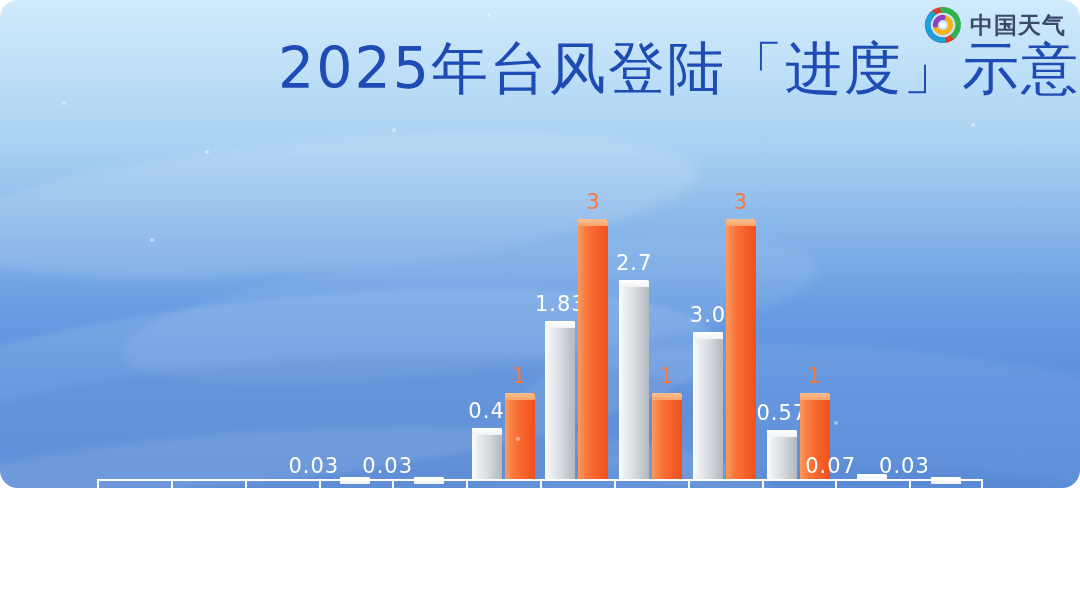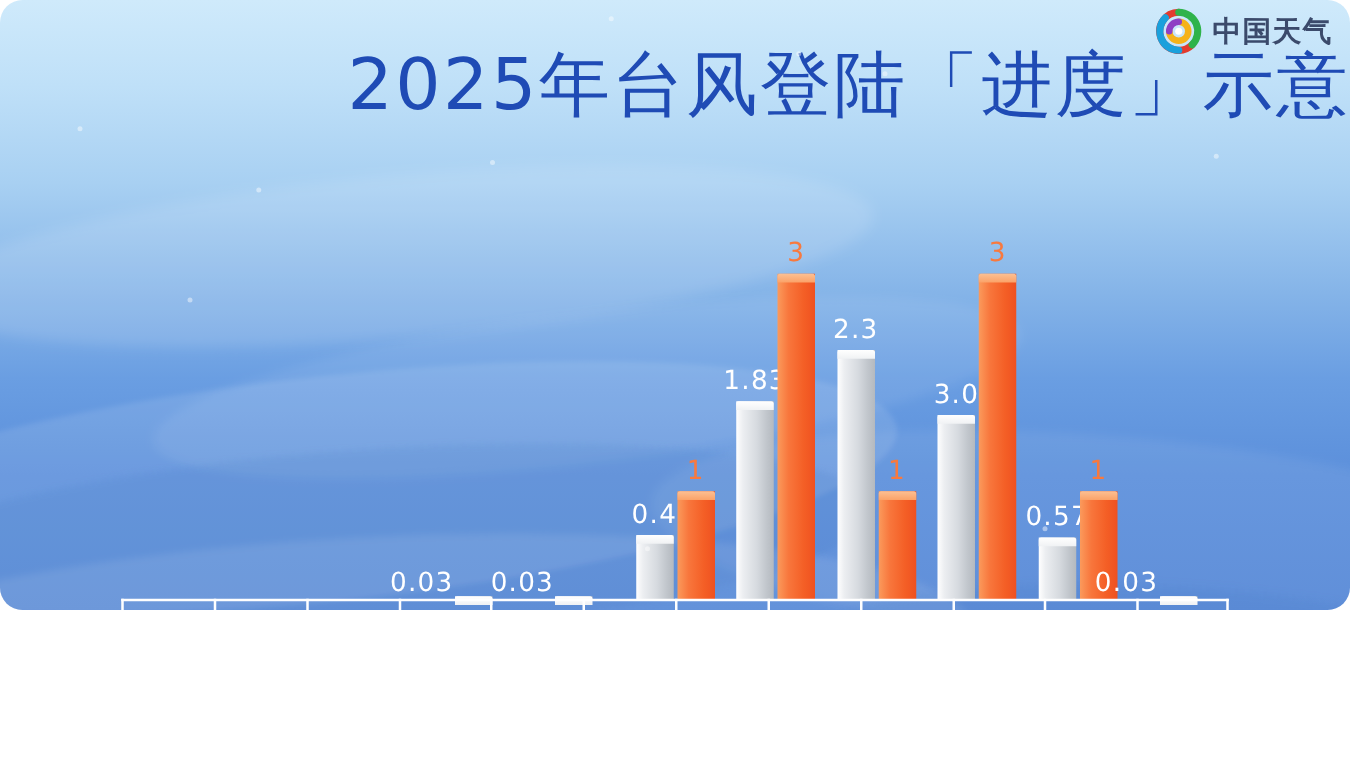--- a/index.html
+++ b/index.html
@@ -131,21 +131,21 @@
             <span class="vlab gray">1.83</span>
           </div>
           <div class="bar orange" style="height: 261px;">
             <div class="cap"></div>
             <span class="vlab orange">3</span>
           </div>
         </div>
         <div class="col">
           <div class="bar gray" style="height: 200.1px;">
             <div class="cap"></div>
-            <span class="vlab gray">2.3</span>
+            <span class="vlab gray">2.7</span>
           </div>
           <div class="bar orange" style="height: 87px;">
             <div class="cap"></div>
             <span class="vlab orange">1</span>
           </div>
         </div>
         <div class="col">
           <div class="bar gray" style="height: 147.9px;">
             <div class="cap"></div>
             <span class="vlab gray">3.0</span>
@@ -156,20 +156,26 @@
           </div>
         </div>
         <div class="col">
           <div class="bar gray" style="height: 49.59px;">
             <div class="cap"></div>
             <span class="vlab gray">0.57</span>
           </div>
           <div class="bar orange" style="height: 87px;">
             <div class="cap"></div>
             <span class="vlab orange">1</span>
+          </div>
+        </div>
+        <div class="col">
+          <div class="bar gray" style="height: 6.09px;">
+            <div class="cap"></div>
+            <span class="vlab gray side">0.07</span>
           </div>
         </div>
         <div class="col">
           <div class="bar gray" style="height: 3px;">
             <div class="cap"></div>
             <span class="vlab gray side">0.03</span>
           </div>
         </div>
       </div>
   </div>

